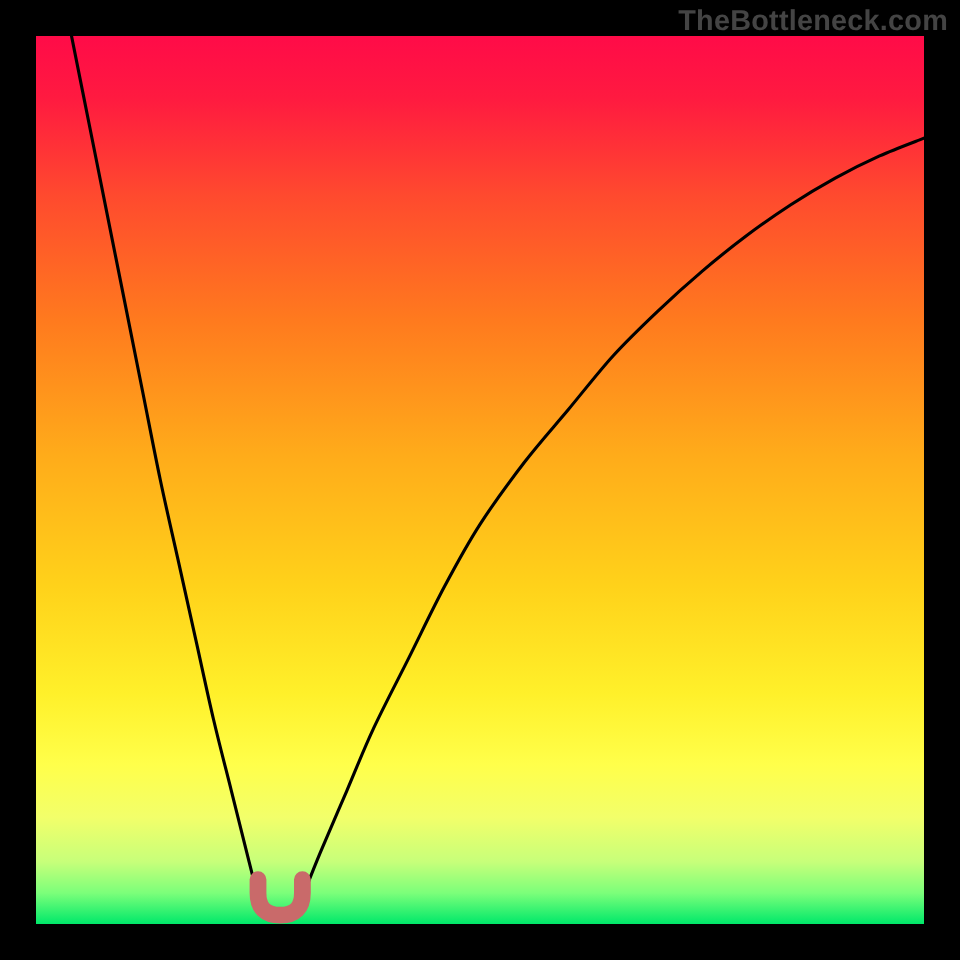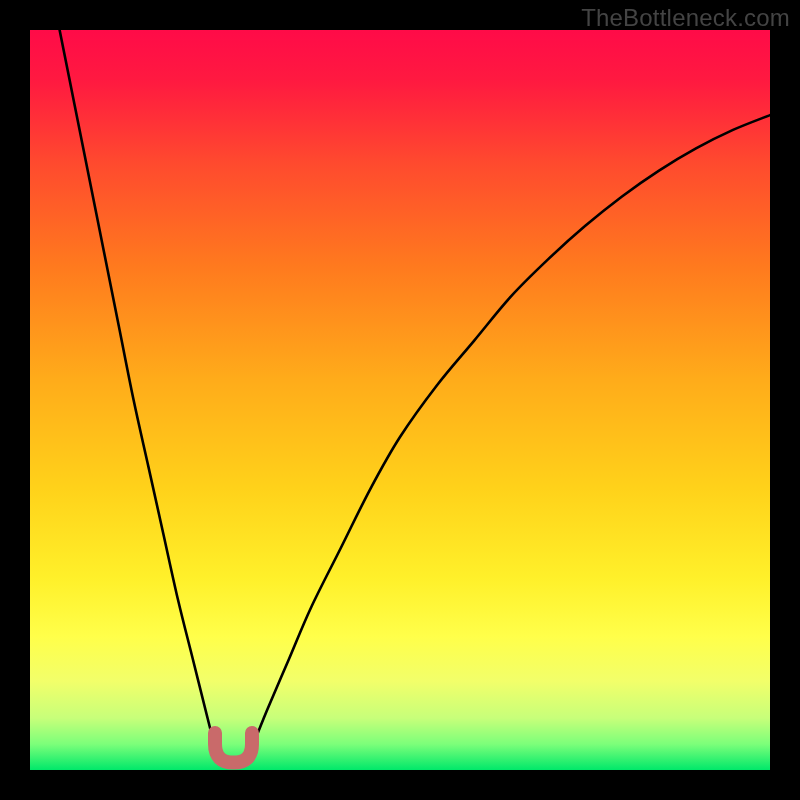--- a/index.html
+++ b/index.html
@@ -25,21 +25,21 @@
     left: 30px;
     width: 740px;
     height: 740px;
   }
   .watermark {
     position: absolute;
     top: 4px;
     right: 10px;
     color: #444;
     font-size: 24px;
-    font-weight: 400;
+    font-weight: 700;
     letter-spacing: 0.2px;
     user-select: none;
   }
 </style>
 </head>
 <body>
 
 <div class="frame">
 
   <div class="watermark">TheBottleneck.com</div>

